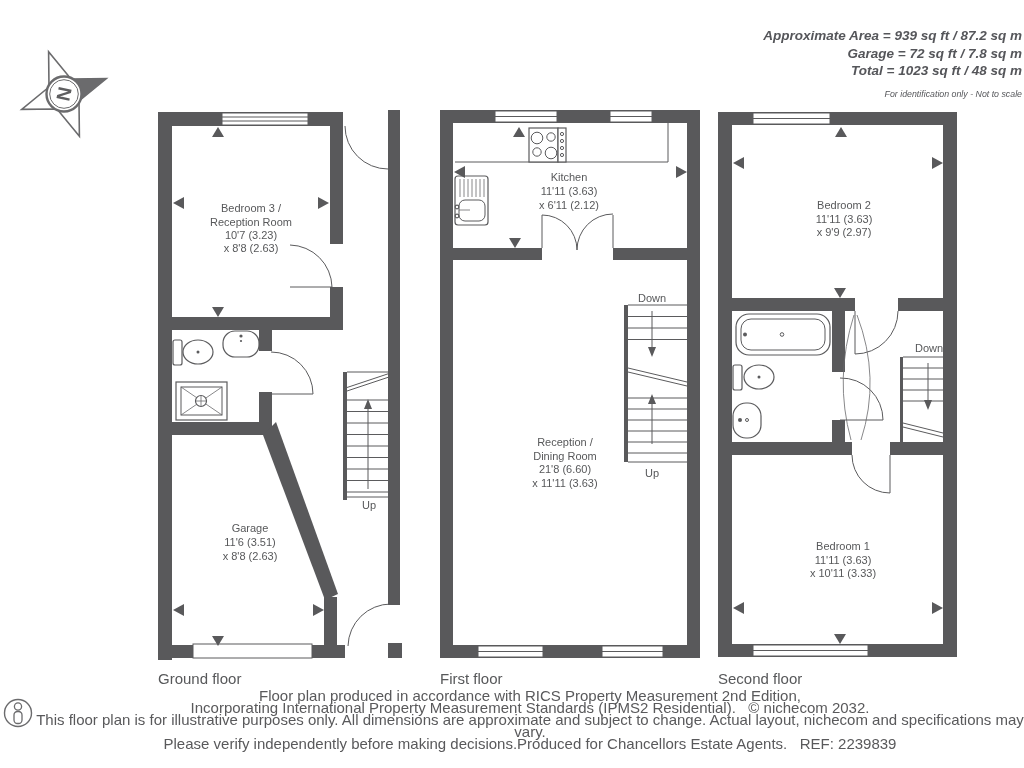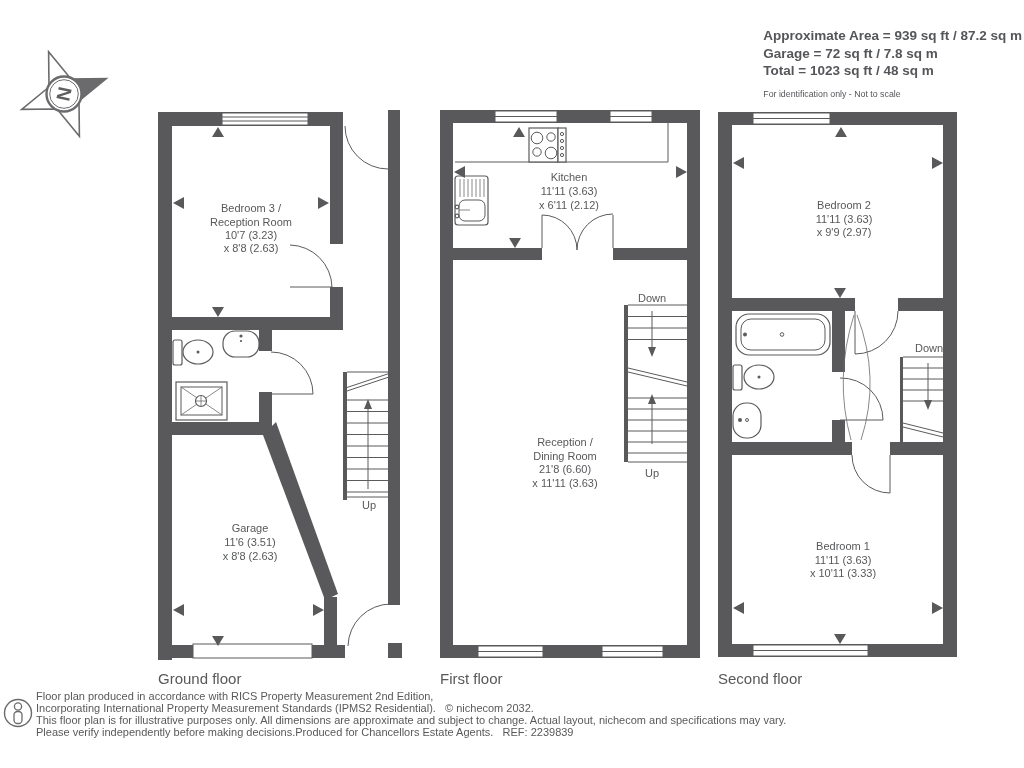--- a/index.html
+++ b/index.html
@@ -1,21 +1,21 @@
 <!DOCTYPE html>
 <html><head>
 <meta charset="utf-8">
 <style>
   html,body{margin:0;padding:0;background:#fff;}
   .page{position:relative;width:1024px;height:768px;background:#ffffff;overflow:hidden;
         font-family:"Liberation Sans",sans-serif;}
-  .header{position:absolute;top:27px;right:2px;text-align:left;}
+  .header{position:absolute;top:27px;right:2px;text-align:right;font-style:italic;}
   .hline{font-size:13.5px;font-weight:700;color:#55565a;line-height:17.5px;}
   .hnote{font-size:8.8px;font-weight:400;color:#55565a;margin-top:9px;}
-  .footer{position:absolute;left:36px;top:690px;color:#59595b;font-size:11px;line-height:12px;}
+  .footer{position:absolute;left:36px;top:690px;color:#59595b;font-size:15px;line-height:12px;text-align:center;}
   .fline{white-space:pre-wrap;}
   .compass{position:absolute;left:0;top:30px;}
   .planssvg{position:absolute;left:0;top:0;}
   .wall{fill:#59595b;stroke:none;}
   .thin{stroke:#5b5b5d;stroke-width:1;fill:none;}
   .hair{stroke:#6a6a6c;stroke-width:0.8;fill:none;}
   .fix{stroke:#5b5b5d;stroke-width:1.2;fill:#ffffff;}
   .win{fill:#ffffff;stroke:#5b5b5d;stroke-width:1;}
   .tri{fill:#59595b;stroke:none;}
   .dot{fill:#5b5b5d;}

